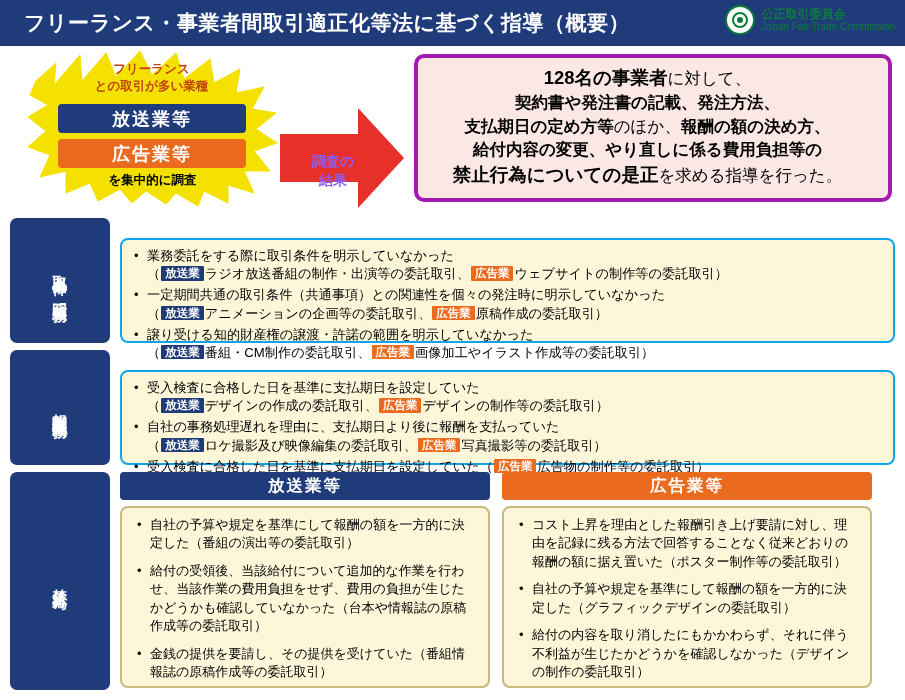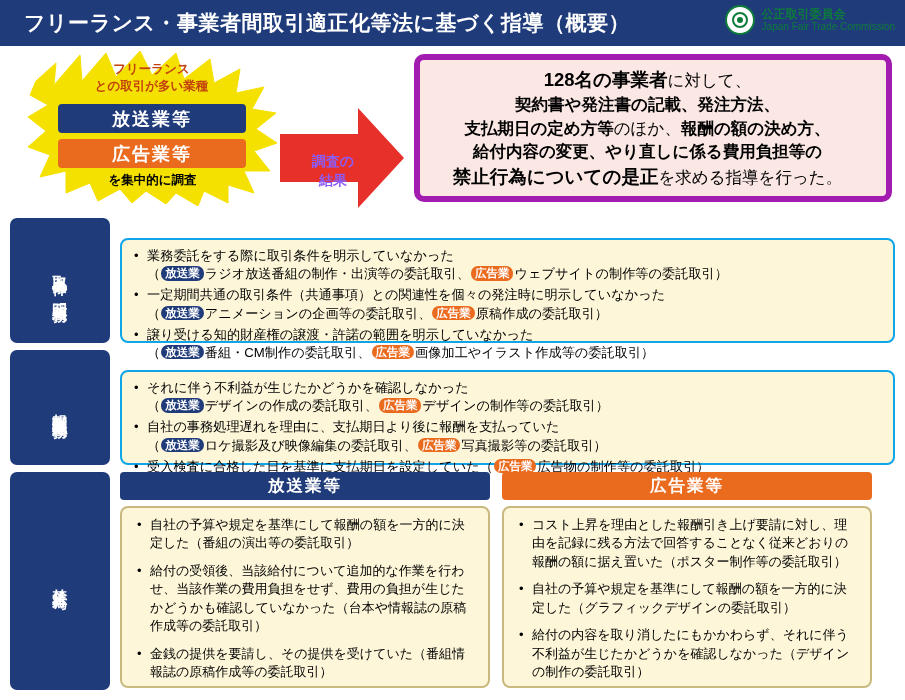--- a/index.html
+++ b/index.html
@@ -86,21 +86,21 @@
   #arrow-label {
     position: absolute; left: 8px; top: 46px; width: 90px;
     text-align: center; color: #8b5cf6; font-size: 14px; font-weight: bold;
     line-height: 1.35;
   }
 
   
   #result-box {
     position: absolute; left: 414px; top: 8px; width: 478px; height: 148px;
     background: #fbe8e4;
-    border: 6px solid #a21caf;
+    border: 4px solid #a21caf;
     border-radius: 10px;
     padding: 7px 21px 0 10px;
   }
   #result-text {
     font-size: 16.5px; line-height: 1.42; text-align: center;
     font-weight: normal;
   }
   #result-text b { font-weight: bold; }
   .rt-big { font-size: 18.5px; font-weight: bold; }
 
@@ -136,21 +136,21 @@
     position: relative; padding-left: 15px; margin-bottom: 3px;
     font-size: 13.2px; line-height: 1.38;
   }
   ul.bullets > li:before {
     content: "\2022"; position: absolute; left: 2px; top: 0; font-size: 13px;
   }
   .sub { display: block; }
   .tag {
     display: inline-block;
     color: #ffffff; font-size: 11.5px; font-weight: bold;
-    padding: 0px 4px; border-radius: 7px;
+    padding: 0px 4px; border-radius: 1px;
     margin: 0 1px;
     vertical-align: 1px;
     line-height: 1.25;
   }
   .tag-bc { background: #1f3b7a; }
   .tag-ad { background: #ea6a1e; }
 
   #section-disclosure { top: 218px; height: 125px; }
   #section-payment { top: 350px; height: 115px; }
   #section-prohibited { top: 472px; height: 218px; }
@@ -252,21 +252,21 @@
   </div>
 </div>
 
 <div class="section" id="section-payment">
   <div class="side-label">
     <span>報酬支払義務</span>
   </div>
   <div class="panel">
     <ul class="bullets">
       <li>
-        <span>それに伴う不利益が生じたかどうかを確認しなかった</span>
+        <span>受入検査に合格した日を基準に支払期日を設定していた</span>
         <span class="sub">
           <span>（</span><span class="tag tag-bc">放送業</span><span>デザインの作成の委託取引、</span><span class="tag tag-ad">広告業</span><span>デザインの制作等の委託取引）</span>
         </span>
       </li>
       <li>
         <span>自社の事務処理遅れを理由に、支払期日より後に報酬を支払っていた</span>
         <span class="sub">
           <span>（</span><span class="tag tag-bc">放送業</span><span>ロケ撮影及び映像編集の委託取引、</span><span class="tag tag-ad">広告業</span><span>写真撮影等の委託取引）</span>
         </span>
       </li>

